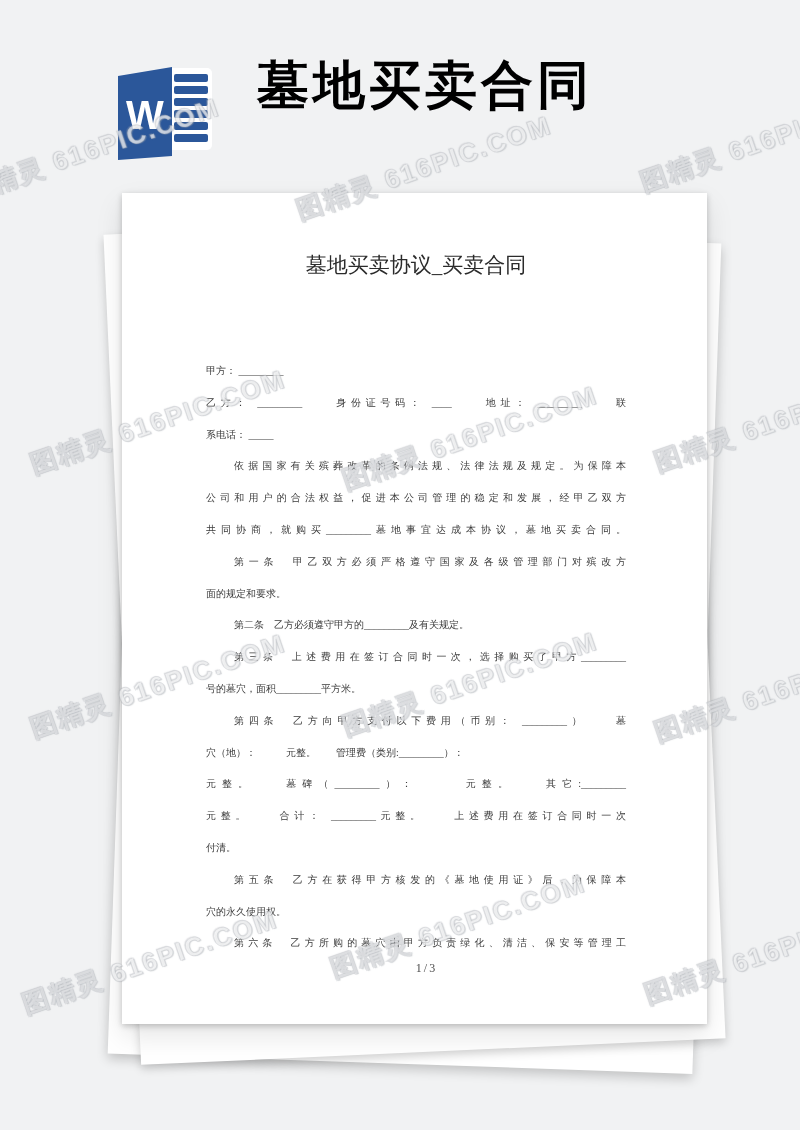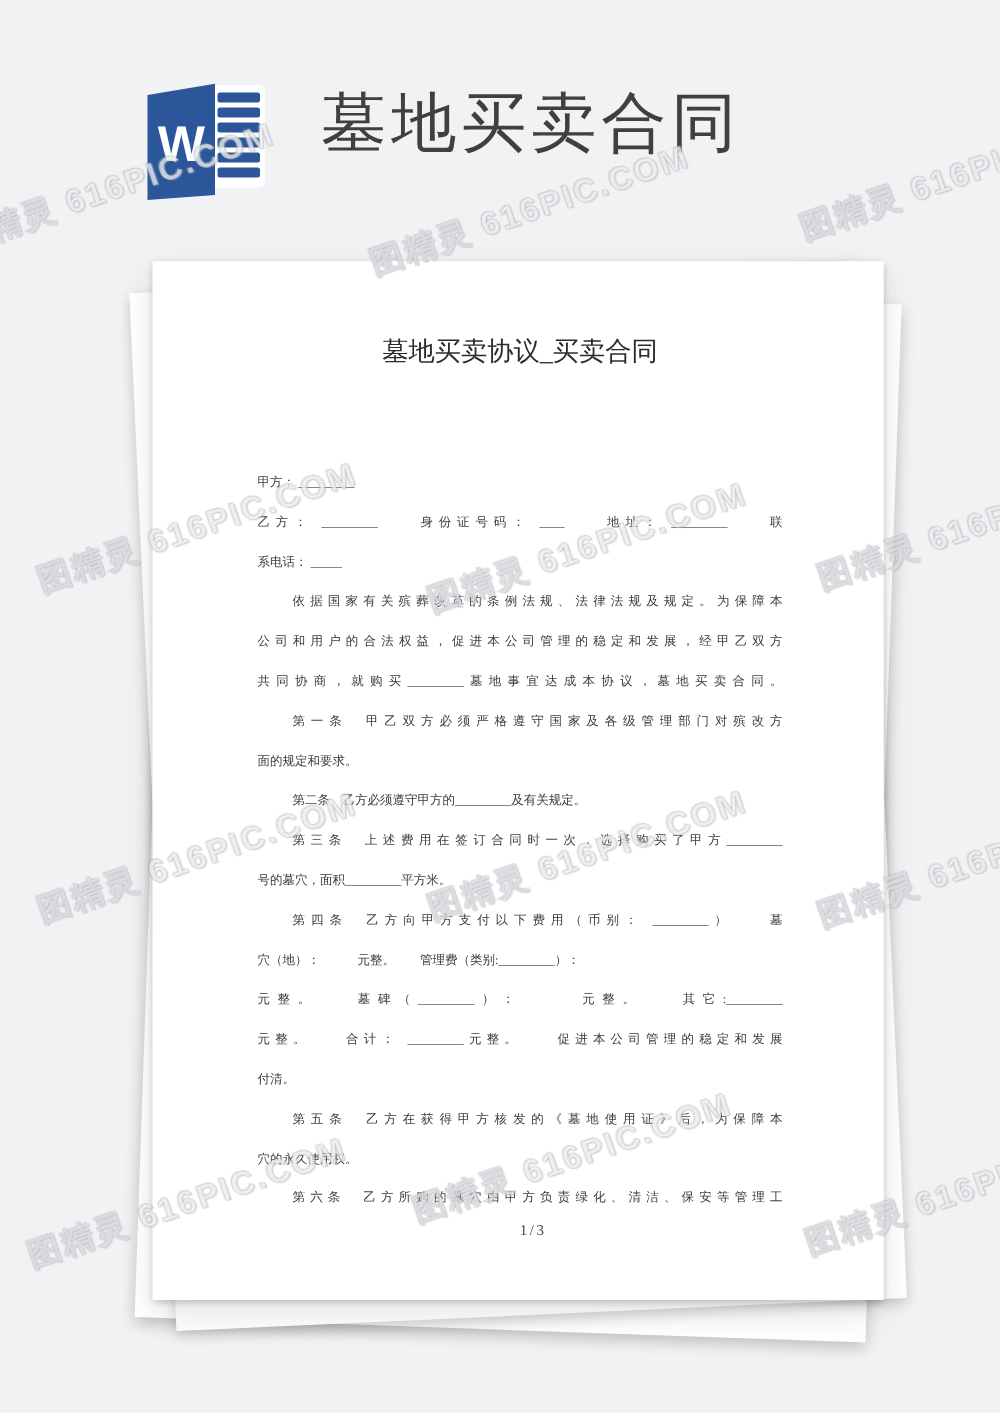--- a/index.html
+++ b/index.html
@@ -5,30 +5,30 @@
   html,body{margin:0;padding:0;}
   body{
     width:800px;height:1130px;position:relative;overflow:hidden;
     background:#f1f2f3;
     font-family:"Liberation Serif","DejaVu Serif",serif;
   }
 
   
   .header-icon{position:absolute;left:110px;top:64px;width:104px;height:100px;}
   .header-title{
-    position:absolute;left:257px;top:70px;margin:0;
-    font-size:52px;line-height:60px;font-weight:normal;letter-spacing:4px;
-    color:#404040;font-family:"Liberation Serif","DejaVu Serif",serif;
+    position:absolute;left:257px;top:56px;margin:0;
+    font-size:52px;line-height:60px;font-weight:bold;letter-spacing:4px;
+    color:#000000;font-family:"Liberation Serif","DejaVu Serif",serif;
   }
 
   
   .page{position:absolute;left:122px;width:585px;height:831px;background:#ffffff;}
   .page-back-right{top:233px;transform:rotate(2deg);box-shadow:0 5px 12px rgba(0,0,0,.20);}
   .page-back-left{top:221px;transform:rotate(-2.6deg);box-shadow:0 4px 10px rgba(0,0,0,.18);}
-  .page-main{top:209px;box-shadow:0 2px 6px rgba(0,0,0,.22),0 12px 26px rgba(0,0,0,.10);}
+  .page-main{top:193px;box-shadow:0 2px 6px rgba(0,0,0,.22),0 12px 26px rgba(0,0,0,.10);}
 
   
   .doc-title{
     position:absolute;left:84px;top:57px;width:420px;margin:0;
     text-align:center;font-size:21px;line-height:30px;font-weight:400;color:#2b2b2b;
   }
   .doc-lines{
     position:absolute;left:84px;top:162px;width:420px;
     font-size:10px;color:#3b3b3b;
   }
@@ -90,21 +90,21 @@
     <div class="ln fill">公司和用户的合法权益，促进本公司管理的稳定和发展，经甲乙双方</div>
     <div class="ln fill">共同协商，就购买_________墓地事宜达成本协议，墓地买卖合同。</div>
     <div class="ln indent fill">第一条　甲乙双方必须严格遵守国家及各级管理部门对殡改方</div>
     <div class="ln">面的规定和要求。</div>
     <div class="ln indent">第二条　乙方必须遵守甲方的_________及有关规定。</div>
     <div class="ln indent fill">第三条　上述费用在签订合同时一次，选择购买了甲方_________</div>
     <div class="ln">号的墓穴，面积_________平方米。</div>
     <div class="ln indent fill">第四条　乙方向甲方支付以下费用（币别： _________）　　墓</div>
     <div class="ln">穴（地）：　　　元整。　　管理费（类别:_________）：</div>
     <div class="ln fill">元整。　　墓碑（_________）：　　　元整。　　其它:_________</div>
-    <div class="ln fill">元整。　　合计： _________元整。　　促进本公司管理的稳定和发展</div>
+    <div class="ln fill">元整。　　合计： _________元整。　　上述费用在签订合同时一次</div>
     <div class="ln">付清。</div>
     <div class="ln indent fill">第五条　乙方在获得甲方核发的《墓地使用证》后，为保障本</div>
     <div class="ln">穴的永久使用权。</div>
     <div class="ln indent fill">第六条　乙方所购的墓穴由甲方负责绿化、清洁、保安等管理工</div>
   </div>
 
   <p class="page-number">1/3</p>
 </div>
 
 <div class="wm wm1">图精灵 616PIC.COM</div>

